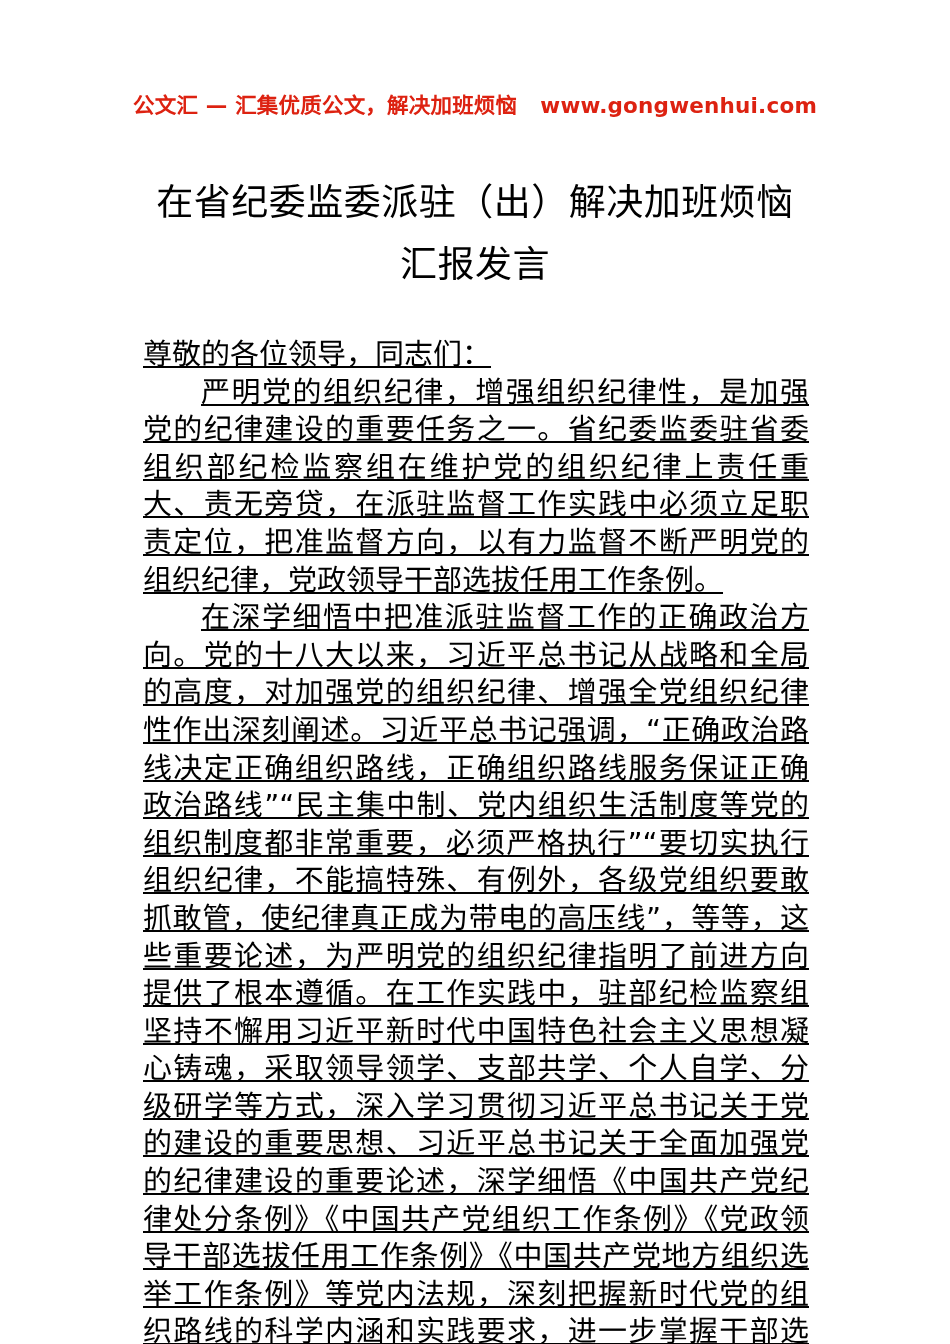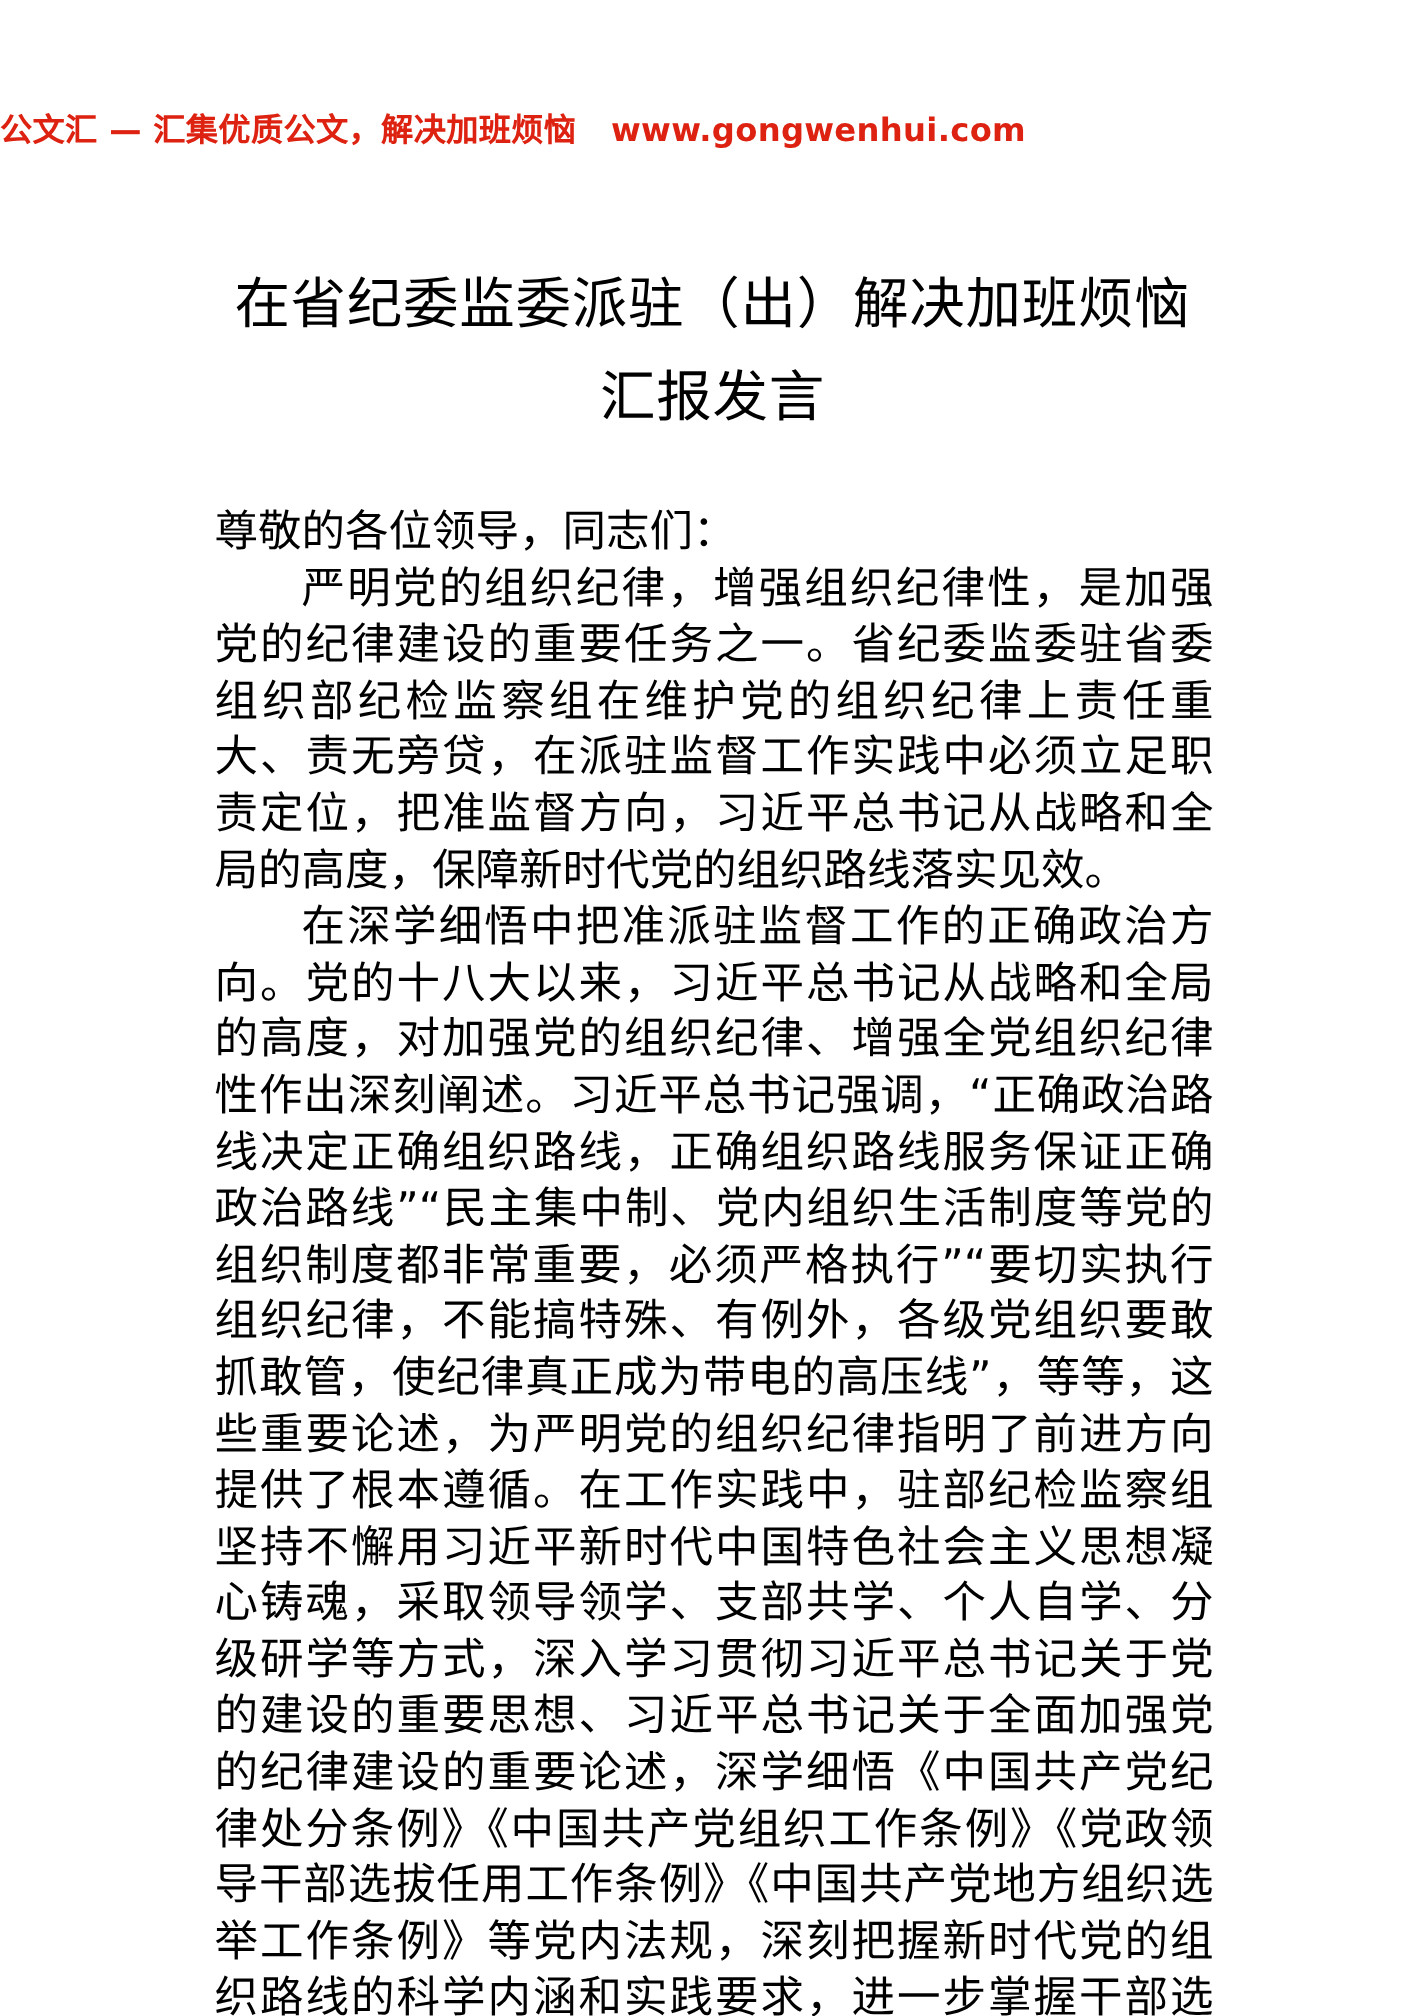--- a/index.html
+++ b/index.html
@@ -18,24 +18,24 @@
     width: 950px;
     height: 1344px;
     background: #ffffff;
     overflow: hidden;
     box-sizing: border-box;
   }
 
   
   .site-header {
     position: absolute;
-    top: 74px;
+    top: 92px;
     left: 0;
     width: 950px;
-    text-align: left;
+    text-align: center;
     font-size: 21.5px;
     line-height: 28px;
     font-weight: 700;
     color: #dd2211;
     letter-spacing: 0.2px;
     white-space: nowrap;
   }
   .site-header .hdr-cn { font-family: "DejaVu Sans", "Liberation Sans", sans-serif; }
   .site-header .hdr-url {
     font-family: "DejaVu Sans", "Liberation Sans", sans-serif;
@@ -71,20 +71,21 @@
     word-break: break-all;
     letter-spacing: 0px;
   }
 
   .para {
     margin: 0;
     padding: 0;
     text-align: justify;
     text-justify: inter-character;
     word-break: break-all;
+    text-decoration: underline;
   }
   .para.indent { text-indent: 58px; }
   .para.salutation { text-indent: 0; }
 </style>
 </head>
 <body>
 
 <div id="page">
 
   <div class="site-header">
@@ -93,17 +94,17 @@
     <span class="hdr-url">www.gongwenhui.com</span>
   </div>
 
   <div class="doc-title">
     <div>在省纪委监委派驻（出）解决加班烦恼</div>
     <div>汇报发言</div>
   </div>
 
   <div class="doc-body">
     <p class="para salutation">尊敬的各位领导，同志们：</p>
-    <p class="para indent">严明党的组织纪律，增强组织纪律性，是加强党的纪律建设的重要任务之一。省纪委监委驻省委组织部纪检监察组在维护党的组织纪律上责任重大、责无旁贷，在派驻监督工作实践中必须立足职责定位，把准监督方向，习近平总书记从战略和全局的高度，保障新时代党的组织路线落实见效。</p>
+    <p class="para indent">严明党的组织纪律，增强组织纪律性，是加强党的纪律建设的重要任务之一。省纪委监委驻省委组织部纪检监察组在维护党的组织纪律上责任重大、责无旁贷，在派驻监督工作实践中必须立足职责定位，把准监督方向，以有力监督不断严明党的组织纪律，党政领导干部选拔任用工作条例。</p>
     <p class="para indent">在深学细悟中把准派驻监督工作的正确政治方向。党的十八大以来，习近平总书记从战略和全局的高度，对加强党的组织纪律、增强全党组织纪律性作出深刻阐述。习近平总书记强调，“正确政治路线决定正确组织路线，正确组织路线服务保证正确政治路线”“民主集中制、党内组织生活制度等党的组织制度都非常重要，必须严格执行”“要切实执行组织纪律，不能搞特殊、有例外，各级党组织要敢抓敢管，使纪律真正成为带电的高压线”，等等，这些重要论述，为严明党的组织纪律指明了前进方向提供了根本遵循。在工作实践中，驻部纪检监察组坚持不懈用习近平新时代中国特色社会主义思想凝心铸魂，采取领导领学、支部共学、个人自学、分级研学等方式，深入学习贯彻习近平总书记关于党的建设的重要思想、习近平总书记关于全面加强党的纪律建设的重要论述，深学细悟《中国共产党纪律处分条例》《中国共产党组织工作条例》《党政领导干部选拔任用工作条例》《中国共产党地方组织选举工作条例》等党内法规，深刻把握新时代党的组织路线的科学内涵和实践要求，进一步掌握干部选拔任</p>
   </div>
 
 </div>
 
 </body></html>

